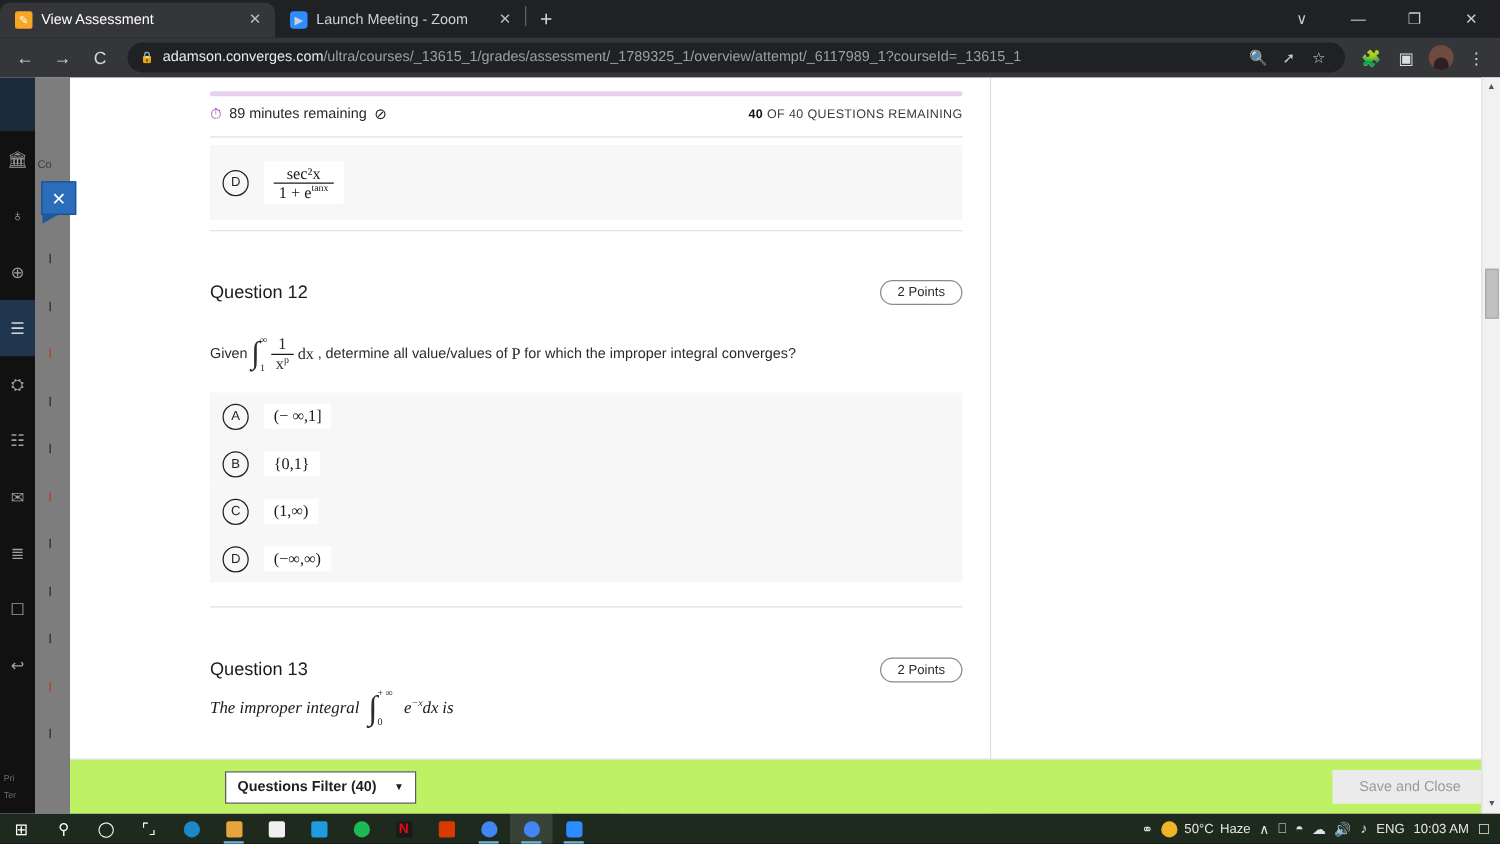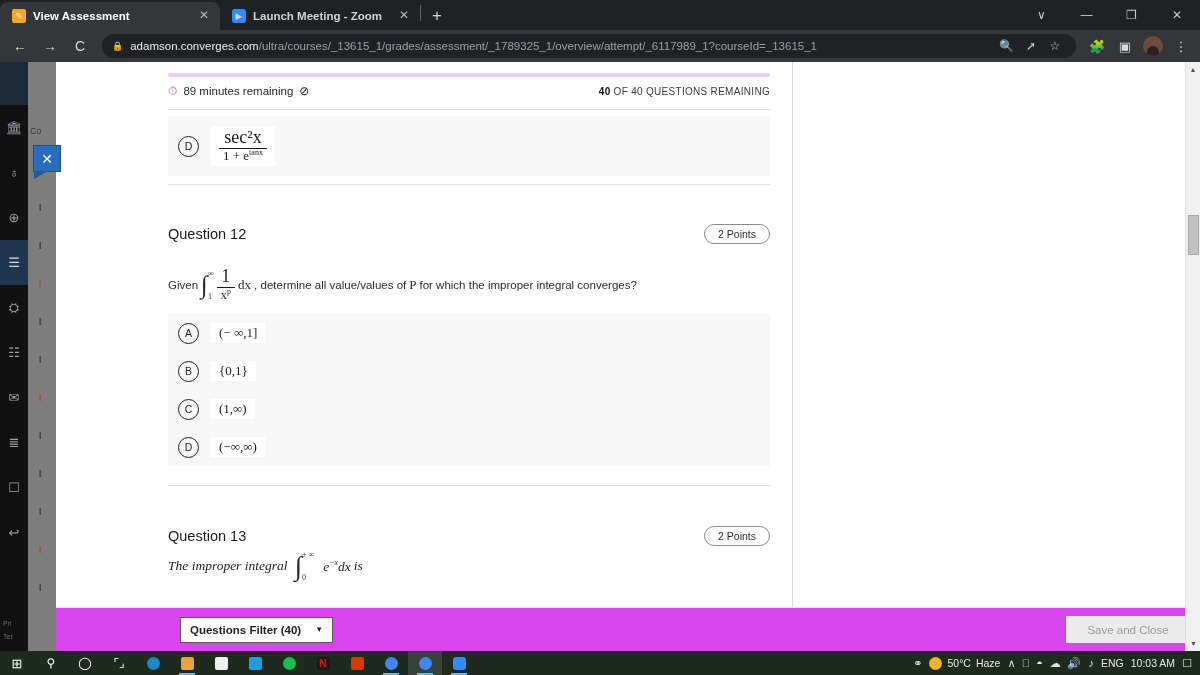--- a/index.html
+++ b/index.html
@@ -19,21 +19,21 @@
     height: 28px; display: flex; align-items: center; gap: 7px;
     padding: 0 8px 0 12px; border-radius: 8px 8px 0 0;
     font-size: 11.5px; color: #cfd2d5; position: relative;
   }
   .tab.active { background: #35363a; color: #fff; width: 220px; }
   .tab.inactive { width: 200px; }
   .tab-favicon { width: 14px; height: 14px; border-radius: 2px; flex: none;
     display: flex; align-items: center; justify-content: center; font-size: 9px; }
   .fav-assess { background: #f5a623; }
   .fav-zoom { background: #2d8cff; border-radius: 3px; }
-  .tab-title { flex: 1; white-space: nowrap; overflow: hidden; text-overflow: ellipsis; font-weight: bold; }
+  .tab-title { flex: 1; white-space: nowrap; overflow: hidden; text-overflow: ellipsis; }
   .tab-close { width: 16px; height: 16px; line-height: 15px; text-align: center;
     font-size: 12px; color: #b9bcbf; border-radius: 50%; flex: none; }
   .tab-sep { width: 1px; height: 16px; background: #5f6368; align-self: center;
     margin: 0 2px 4px 0; }
   .new-tab { width: 28px; height: 28px; color: #d4d6d8; font-size: 17px;
     display: flex; align-items: center; justify-content: center; }
   .win-controls { position: absolute; right: 0; top: 0; height: 30px; display: flex; }
   .win-btn { width: 45px; height: 30px; display: flex; align-items: center;
     justify-content: center; color: #c8cacc; font-size: 12px; }
   .win-btn.close { width: 46px; }
@@ -137,33 +137,33 @@
   .mathsans { font-family: "Liberation Serif", serif; }
   .intg { font-family: "Liberation Serif", serif; font-size: 25px; line-height: 0;
     position: relative; display: inline-block; }
   .lim-wrap { display: inline-flex; flex-direction: column; align-items: flex-start;
     font-size: 8px; line-height: 1.15; font-family: "Liberation Serif", serif;
     margin-left: -3px; }
   .lim-top { margin-bottom: 7px; }
   .lim-bot { margin-top: 7px; }
   .frac { display: inline-flex; flex-direction: column; align-items: center;
     font-family: "Liberation Serif", serif; line-height: 1.1; }
-  .frac .num { font-size: 18px; padding: 0 4px; }
+  .frac .num { font-size: 13px; padding: 0 4px; }
   .frac .den { font-size: 13px; padding: 0 4px; border-top: 1px solid #1a1a1a; }
 
   .serif-it { font-family: "Liberation Serif", serif; font-style: italic;
     font-size: 13.5px; color: #1a1a1a; }
 
   .v-divider { position: absolute; left: 792px; top: 0; width: 1px; height: 545px;
     background: #dcdcdc; }
   .right-pane { position: absolute; left: 793px; top: 0; width: 407px; height: 545px;
     background: #fff; }
 
   .footer-bar { position: absolute; left: 56px; top: 545px; width: 1144px; height: 44px;
-    background: #d946ef; border-top: 1px solid #e0e0e0; display: flex;
+    background: #bef264; border-top: 1px solid #e0e0e0; display: flex;
     align-items: center; padding: 0 10px; }
   .filter-btn { margin-left: 114px; border: 1px solid #5b5b5b; background: #fff;
     height: 26px; padding: 0 9px; display: flex; align-items: center; gap: 14px;
     font-size: 11.5px; color: #1f1f1f; font-weight: bold; }
   .caret { font-size: 8px; }
   .footer-right { margin-left: auto; display: flex; align-items: center; gap: 8px; }
   .btn-sec { width: 124px; height: 27px; background: #ebebeb; color: #9a9a9a;
     font-size: 11.5px; display: flex; align-items: center; justify-content: center; }
   .btn-prim { width: 126px; height: 27px; background: #6d6d6d; color: #fff;
     font-size: 11.5px; display: flex; align-items: center; justify-content: center;

